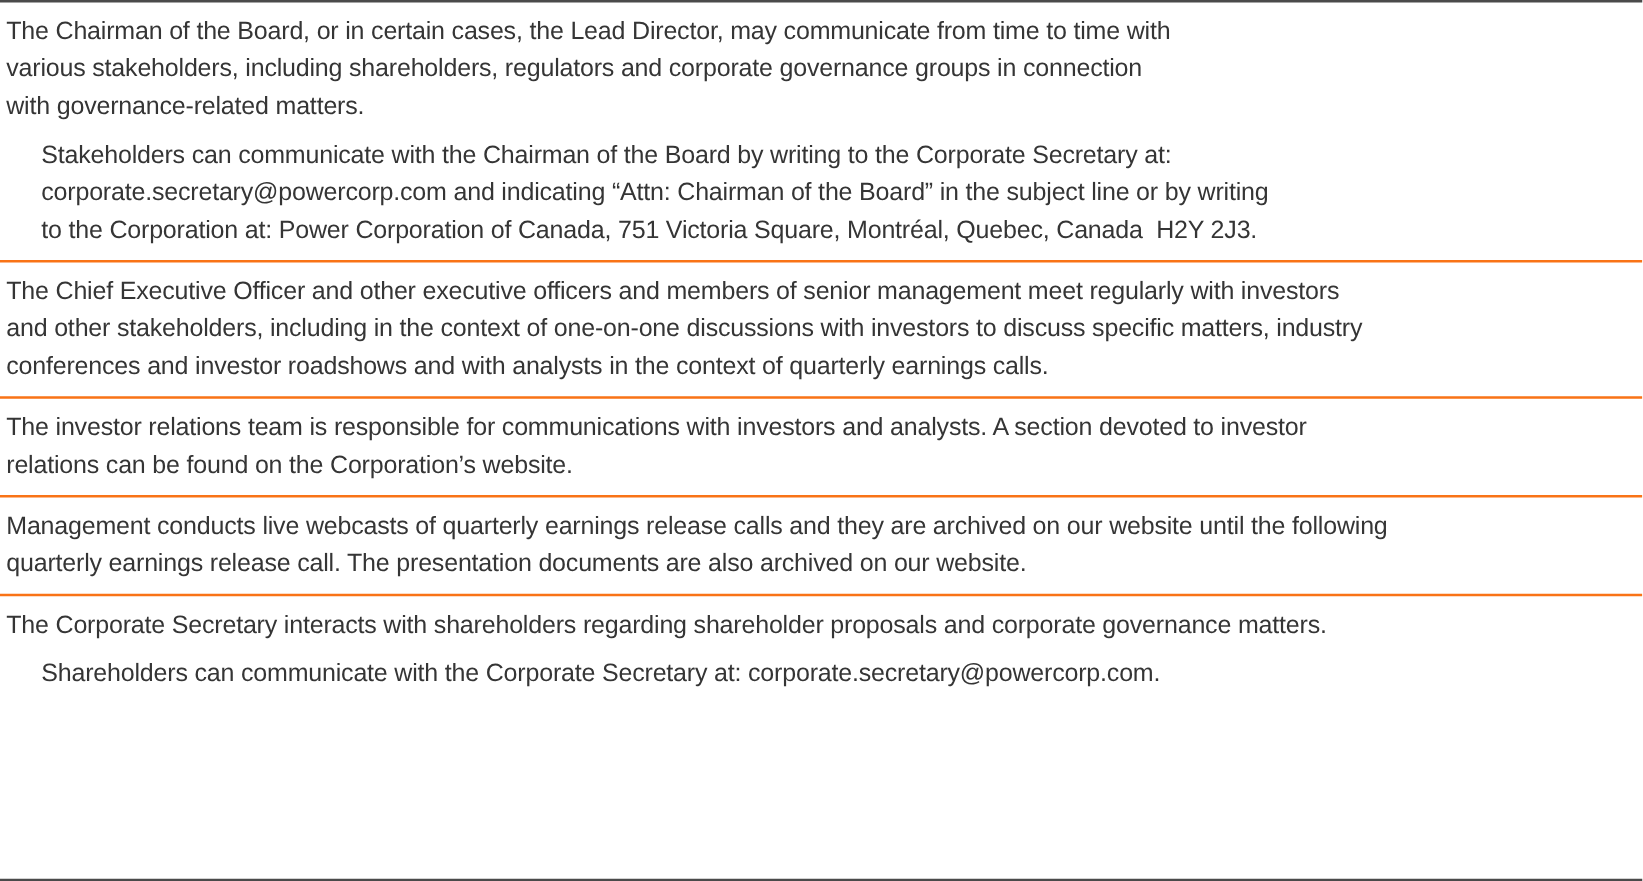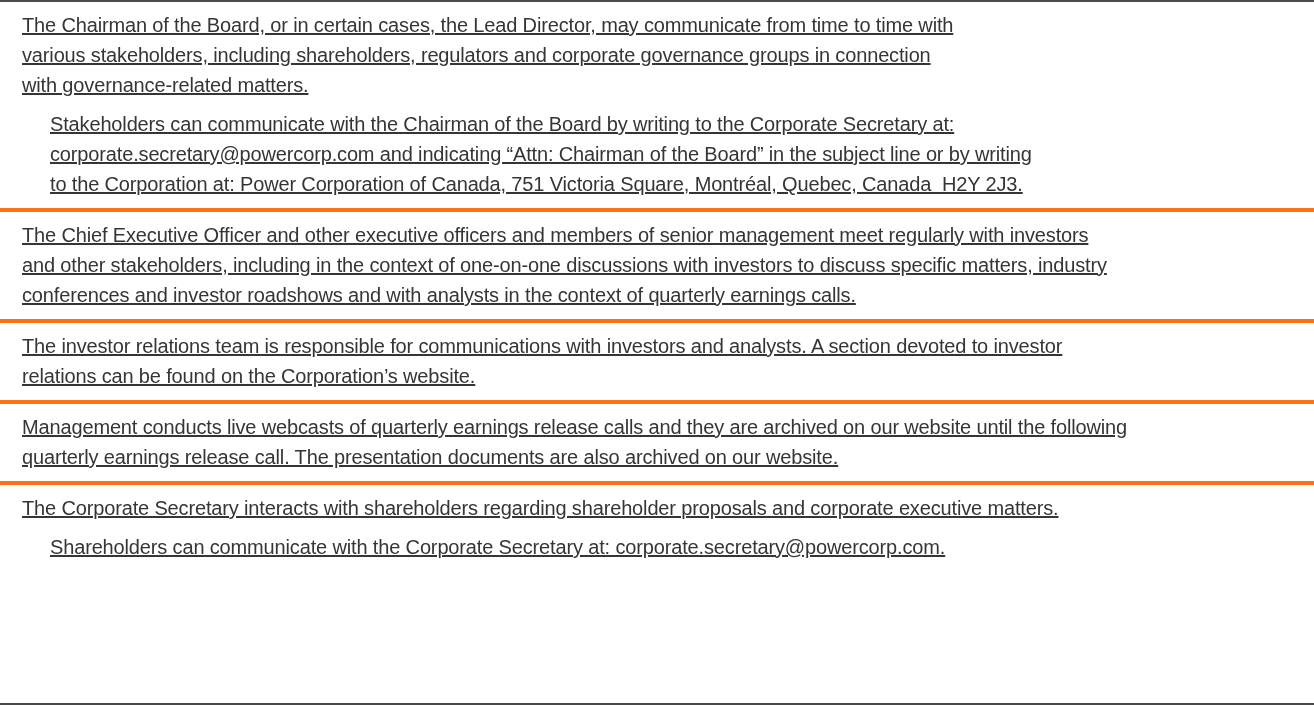--- a/index.html
+++ b/index.html
@@ -16,25 +16,24 @@
   }
   .doc {
     box-sizing: border-box;
     width: 1314px;
     height: 705px;
     border-top: 2px solid #4a4a4a;
     border-bottom: 2px solid #4a4a4a;
     overflow: hidden;
   }
   .section {
-    padding: 8px 9px 9px 22px;
-    text-decoration: underline;
+    padding: 8px 9px 9px 5px;
   }
   .section + .section {
-    border-top: 4px solid #f97316;
+    border-top: 2px solid #f97316;
   }
   .para {
     margin: 0;
     font-size: 20px;
     line-height: 30px;
     letter-spacing: -0.15px;
     white-space: pre-wrap;
   }
   .para + .para {
     margin-top: 9px;
@@ -65,17 +64,17 @@
     <p class="para">The investor relations team is responsible for communications with investors and analysts. A section devoted to investor
 relations can be found on the Corporation’s website.</p>
   </div>
 
   <div class="section">
     <p class="para">Management conducts live webcasts of quarterly earnings release calls and they are archived on our website until the following
 quarterly earnings release call. The presentation documents are also archived on our website.</p>
   </div>
 
   <div class="section">
-    <p class="para">The Corporate Secretary interacts with shareholders regarding shareholder proposals and corporate executive matters.</p>
+    <p class="para">The Corporate Secretary interacts with shareholders regarding shareholder proposals and corporate governance matters.</p>
     <p class="para">Shareholders can communicate with the Corporate Secretary at: corporate.secretary@powercorp.com.</p>
   </div>
 
 </div>
 
 </body></html>

